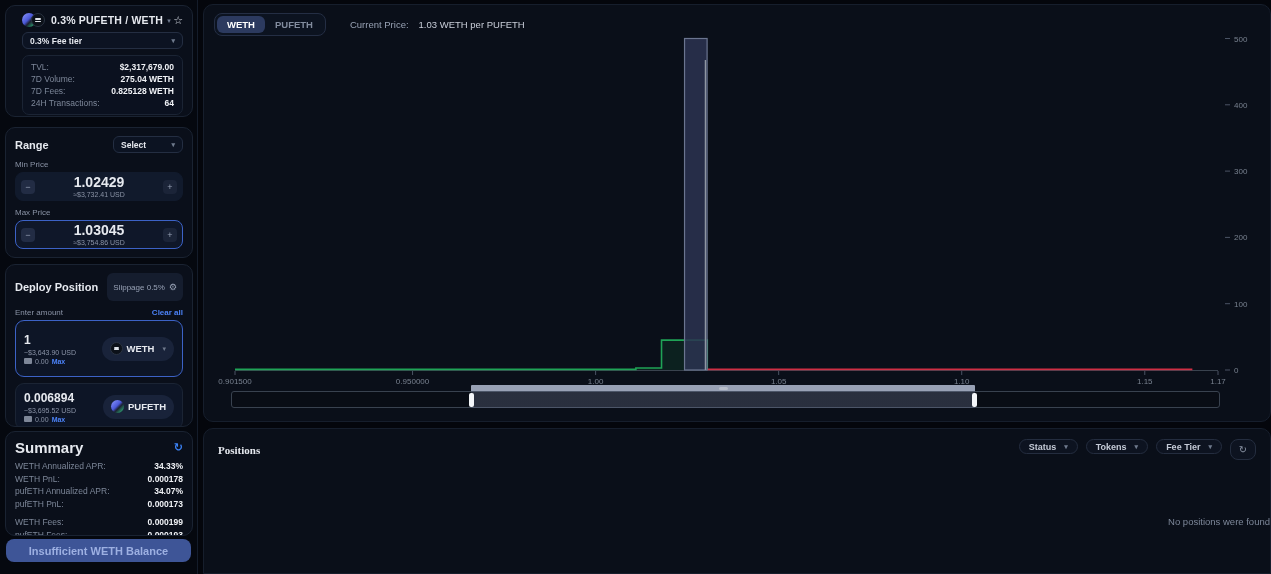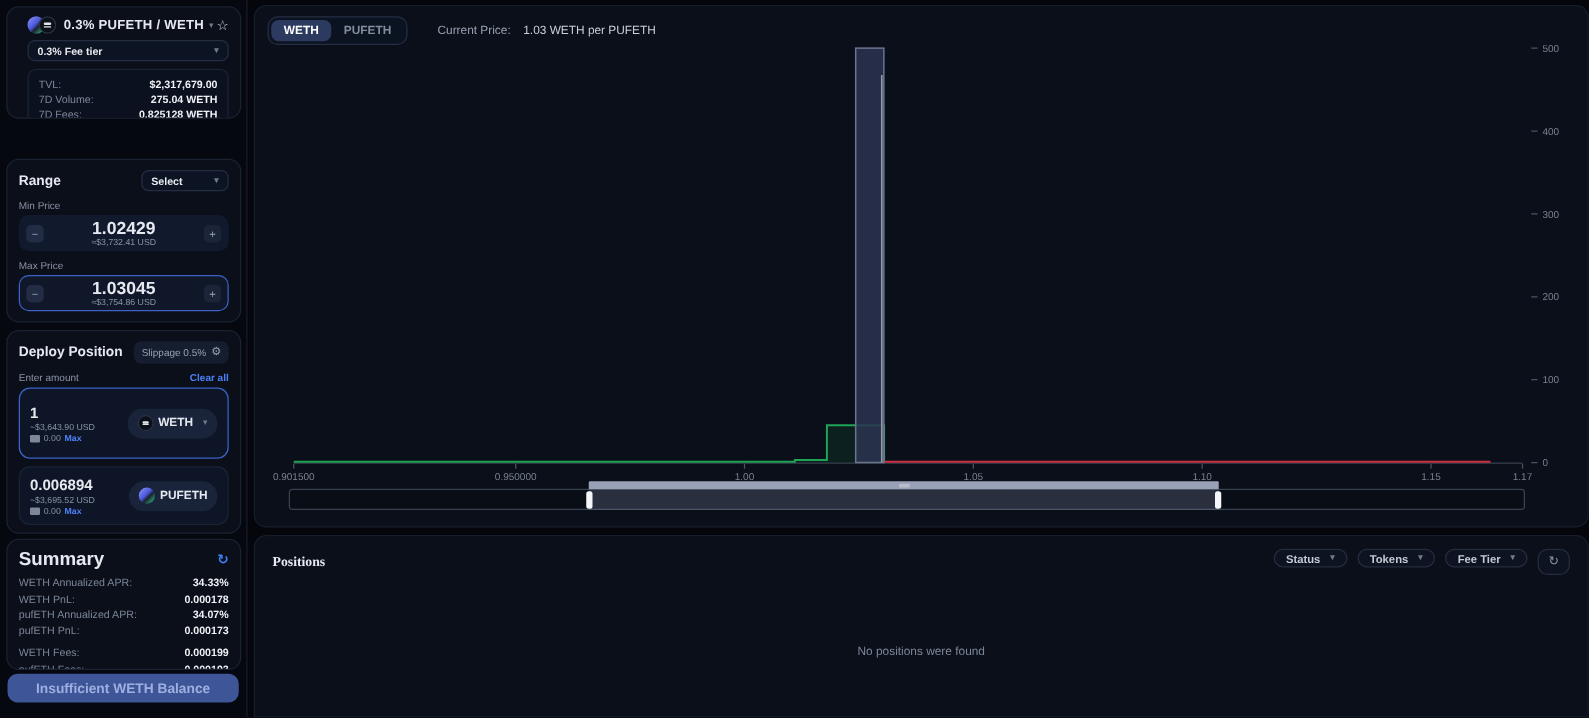--- a/index.html
+++ b/index.html
@@ -7,21 +7,21 @@
   body{background:#04060c;font-family:"Liberation Sans",sans-serif;color:#e6e9ef;position:relative;}
 
   
   .row{display:flex;align-items:center;}
   .sb{justify-content:space-between;}
   .chev{color:#6f7a8d;font-size:7px;line-height:1;margin-left:4px;}
 
   
   .sidebar{position:absolute;left:0;top:0;width:198px;height:574px;background:#05080f;border-right:1px solid #141c2a;}
   .card{position:absolute;left:5px;width:188px;background:#0a0f1a;border:1px solid #1a2332;border-radius:10px;padding:7px 9px;overflow:hidden;}
-  #pool-card{top:5px;height:90px;padding-left:16px;}
+  #pool-card{top:5px;height:112px;padding-left:16px;}
   #range-card{top:127px;height:131px;padding-top:8px;}
   #deploy-card{top:264px;height:163px;padding-top:8px;}
   #summary-card{top:431px;height:105px;}
 
   .ticon{width:14px;height:14px;border-radius:50%;display:inline-block;flex:0 0 auto;}
   .ticon.pufeth{background:linear-gradient(135deg,#8f9bff 0%,#4a57d8 45%,#1b2030 60%,#35d98f 100%);}
   .ticon.weth{background:#0c1119;border:1px solid #2a3342;position:relative;margin-left:-5px;}
   .ticon.weth::before,.ticon.weth::after{content:"";position:absolute;left:3px;right:3px;height:1.5px;background:#dfe3ea;border-radius:1px;}
   .ticon.weth::before{top:4px;}
   .ticon.weth::after{bottom:4px;}
@@ -43,21 +43,21 @@
 
   .flabel{font-size:8px;color:#8a93a6;margin-top:7px;}
   .price-box{margin-top:3px;height:29px;border-radius:8px;background:#111a2c;border:1px solid #111a2c;display:flex;align-items:center;padding:0 5px;}
   .price-box.active{border:1px solid #3c62c6;background:#0f1729;}
   .sq-btn{width:14px;height:14px;border-radius:4px;background:#222c44;color:#98a2b6;font-size:9px;display:flex;align-items:center;justify-content:center;cursor:pointer;flex:0 0 auto;}
   .sq-btn.dim{background:#1b2438;}
   .pb-center{flex:1;text-align:center;line-height:1.15;}
   .pb-val{font-size:14px;font-weight:bold;}
   .pb-usd{font-size:7px;color:#8a93a6;}
 
-  .chip{margin-left:auto;height:18px;background:#151d2e;border-radius:6px;display:flex;align-items:center;padding:0 6px;font-size:8px;color:#98a2b6;cursor:pointer;}
+  .chip{margin-left:auto;height:28px;background:#151d2e;border-radius:6px;display:flex;align-items:center;padding:0 6px;font-size:8px;color:#98a2b6;cursor:pointer;}
   .gear{margin-left:4px;font-size:9px;color:#98a2b6;font-family:"DejaVu Sans",sans-serif;}
   .link{color:#4c82f7;font-weight:bold;cursor:pointer;}
 
   .amount-box{margin-top:3px;border-radius:9px;background:#0d1526;border:1px solid #1b2434;padding:6px 8px;display:flex;}
   .amount-box.active{border:1px solid #3c62c6;height:57px;}
   #amount-box-2{margin-top:6px;height:47px;}
   .ab-left{flex:1;display:flex;flex-direction:column;justify-content:center;gap:2px;}
   .ab-amount{font-size:12px;font-weight:bold;}
   .ab-usd{font-size:7px;color:#8a93a6;}
   .ab-bal{display:flex;align-items:center;gap:3px;font-size:7px;color:#8a93a6;}
@@ -94,21 +94,21 @@
   .brush-grip{position:absolute;top:382px;width:9px;height:3px;background:#b7bdca;border-radius:2px;cursor:grab;}
 
   
   .positions-panel{position:absolute;left:203px;top:428px;width:1068px;height:146px;background:#0a0f19;border:1px solid #161e2c;border-radius:10px 10px 0 0;}
   .pos-header{display:flex;align-items:center;padding:10px 14px 0 14px;}
   .pos-title{font-size:11px;font-weight:bold;font-family:Liberation Serif, serif;}
   .pos-controls{margin-left:auto;display:flex;gap:8px;}
   .filter-btn{height:15px;border:1px solid #242d3f;border-radius:8px;background:#0d1320;display:flex;align-items:center;padding:0 9px;font-size:9px;font-weight:bold;color:#c4cad6;cursor:pointer;}
   .filter-btn .chev{margin-left:8px;}
   .icon-btn{width:26px;height:21px;border:1px solid #242d3f;border-radius:8px;background:#0d1320;display:flex;align-items:center;justify-content:center;color:#8a93a4;font-size:10px;cursor:pointer;font-family:"DejaVu Sans",sans-serif;}
-  .empty-msg{position:absolute;left:0;right:0;top:87px;text-align:center;font-size:9.5px;color:#7d8799;}
+  .empty-msg{position:absolute;left:0;right:0;top:87px;text-align:right;font-size:9.5px;color:#7d8799;}
 </style>
 </head>
 <body>
 
 <div class="sidebar">
 
   <section class="card" id="pool-card">
     <div class="row">
       <span class="ticon pufeth"></span>
       <span class="ticon weth"></span>

